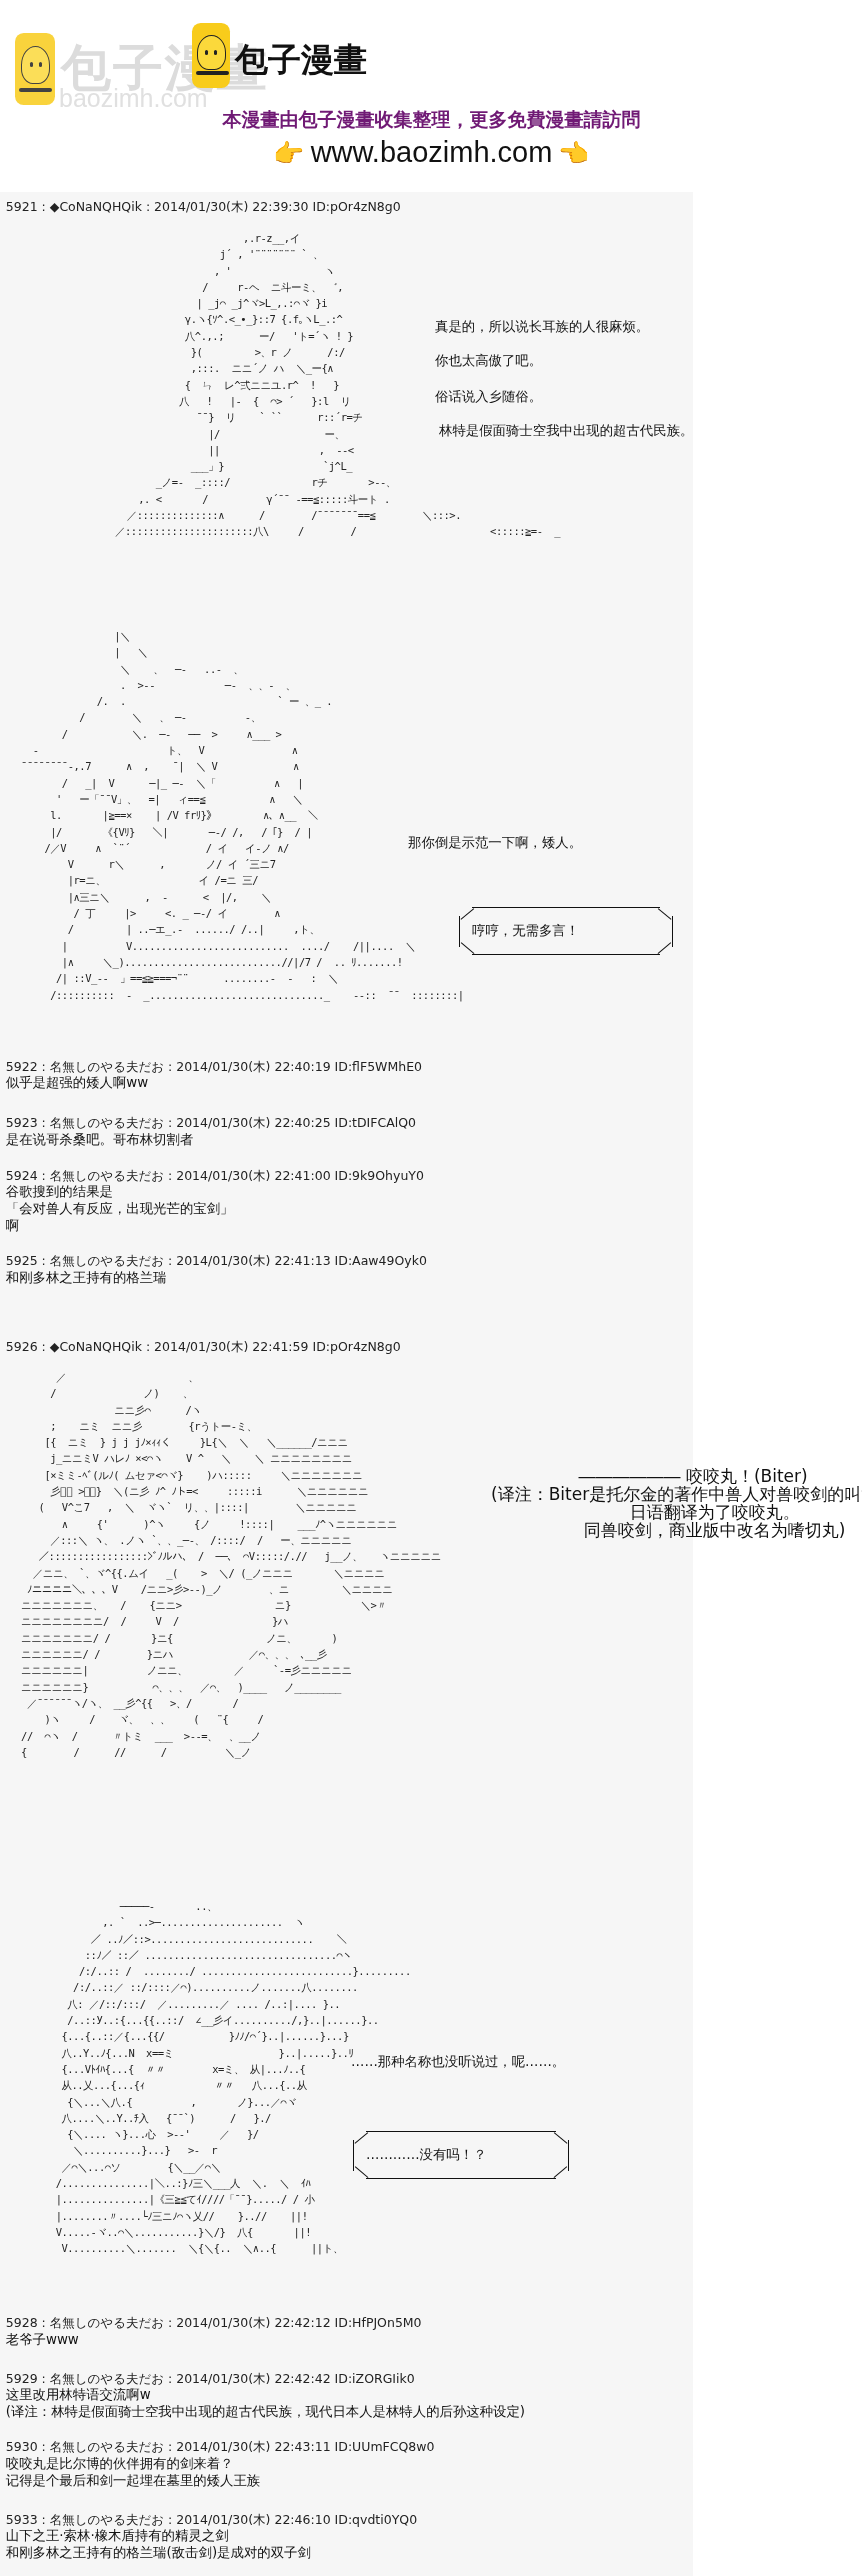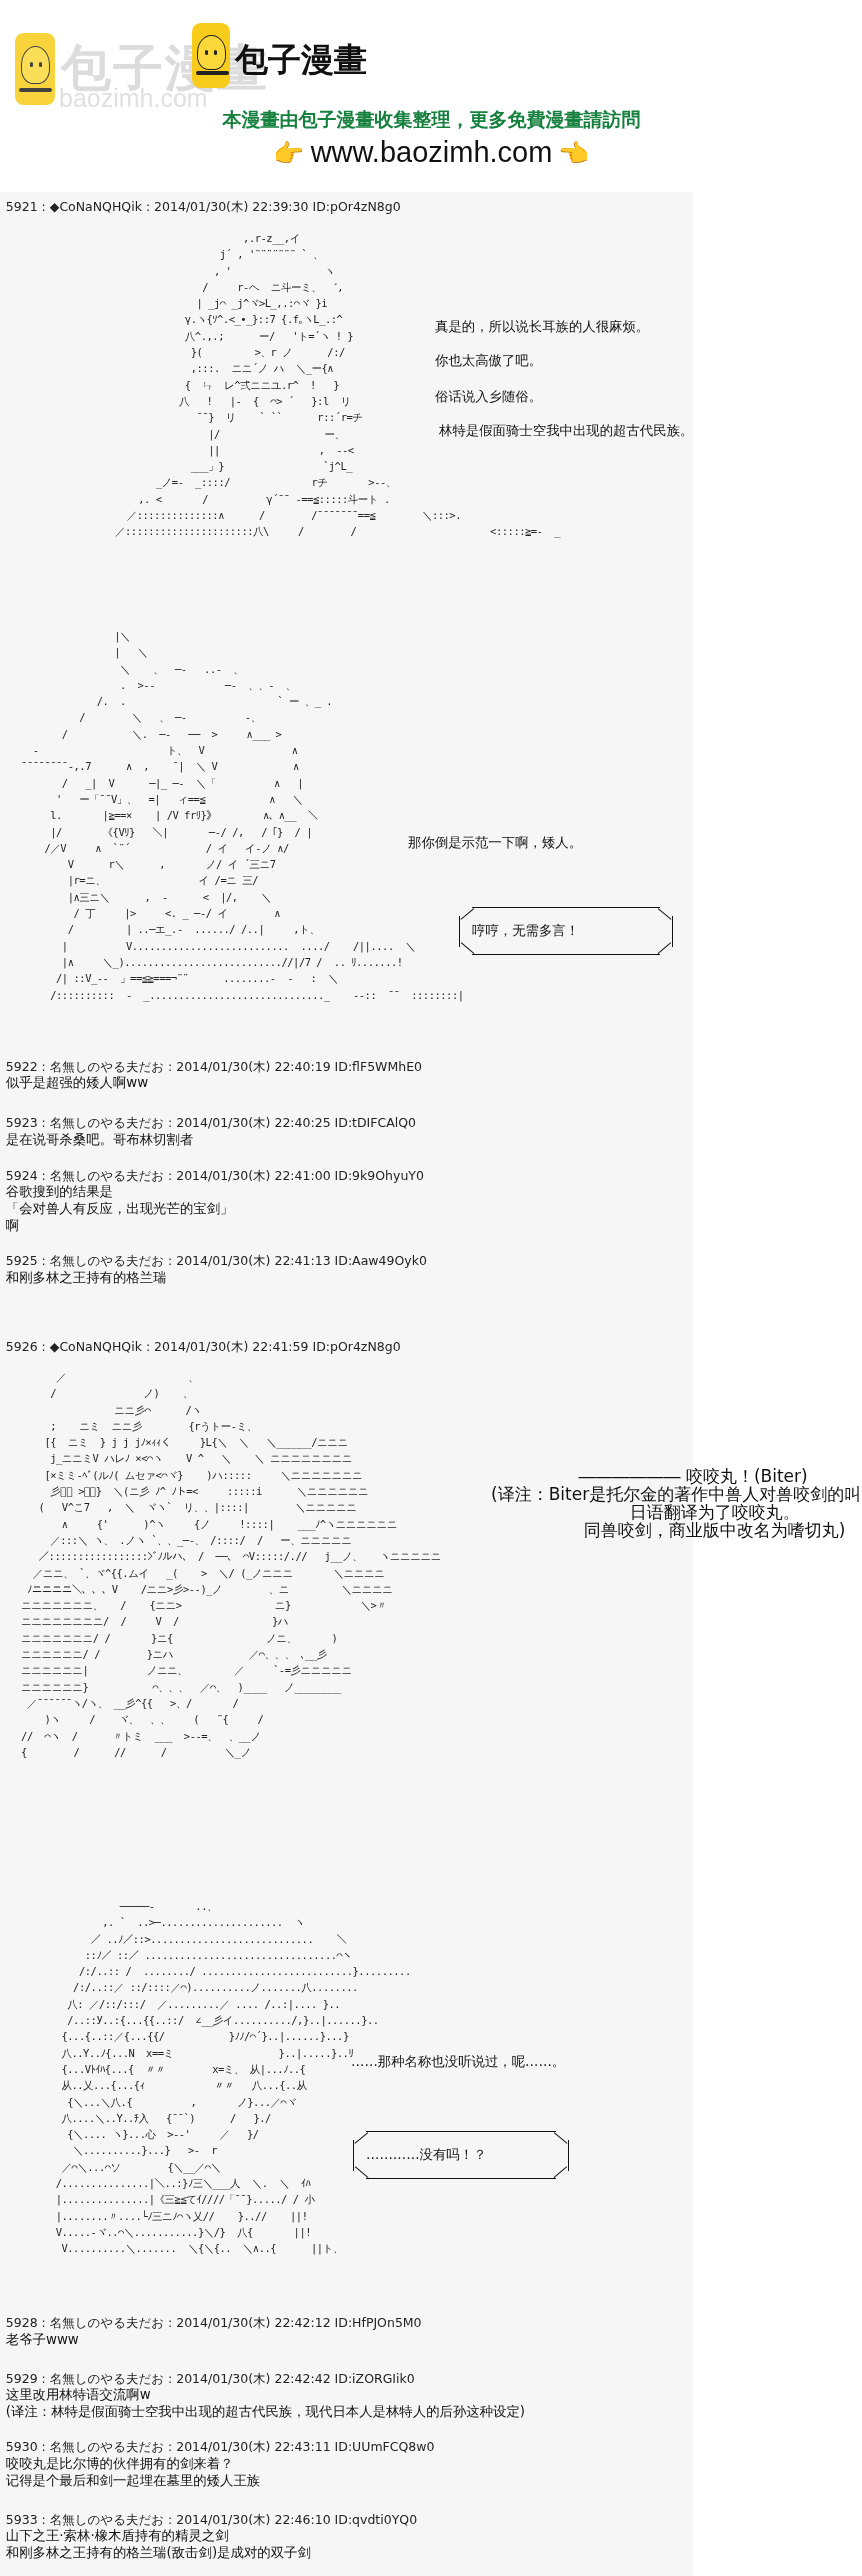--- a/index.html
+++ b/index.html
@@ -9,21 +9,21 @@
   .logo-icon { position:absolute; width:40px; height:40px; background:#f8cc1b; border-radius:8.6px; overflow:hidden; }
   .logo-icon .bun { position:absolute; left:5.8px; top:9.6px; width:29px; height:25px; border:1.9px solid #222; border-radius:50% 50% 40% 40%; background:#fbd93b; }
   .logo-icon .eye { position:absolute; top:12.5px; width:2.9px; height:4.8px; background:#222; border-radius:1.9px; }
   .logo-icon .base { position:absolute; left:3.8px; bottom:4.8px; width:33px; height:3.8px; background:#222; border-radius:2.9px; }
   .logo-ghost { left:15.3px; top:33px; opacity:0.85; width:40px; height:72px; }
   .ghost-text { position:absolute; left:61px; top:35px; font-size:50px; color:#dcdcdc; font-weight:bold; letter-spacing:1.9px; }
   .ghost-url { position:absolute; left:59px; top:84px; font-size:25px; color:#e0e0e0; font-family:"Liberation Sans", sans-serif; }
   .logo-main { left:192px; top:23px; width:38px; height:65px; }
   .main-title { position:absolute; left:235px; top:38px; font-size:33px; font-weight:bold; color:#111; }
   .banner-line { position:absolute; left:0; width:863px; text-align:center; }
-  .banner-msg { top:107px; font-size:19px; font-weight:bold; color:#15803d; }
+  .banner-msg { top:107px; font-size:19px; font-weight:bold; color:#701a75; }
   .banner-url { top:136px; font-size:29px; font-family:Liberation Sans, sans-serif; color:#111; }
   .hand { color:#f5b323; font-size:25px; margin:0 5.8px; }
 
   .content { width:693px; background:#f6f6f6; position:relative; height:2384px; font-size:12.5px; line-height:16.3px; }
   .abs { position:absolute; white-space:nowrap; }
   .post-header { font-size:12.5px; color:#222; }
   .post-body { font-size:13.4px; color:#111; white-space:pre; line-height:17px; }
   .aa { font-family:"DejaVu Sans Mono", monospace; font-size:10.5px; line-height:16.3px; white-space:pre; color:#222; letter-spacing:-0.5px; }
   .dialog { font-size:13.4px; color:#111; }
   .bubble { position:absolute; border-top:1.4px solid #111; border-bottom:1.4px solid #111; text-align:left; font-size:13.4px; line-height:46px; }

